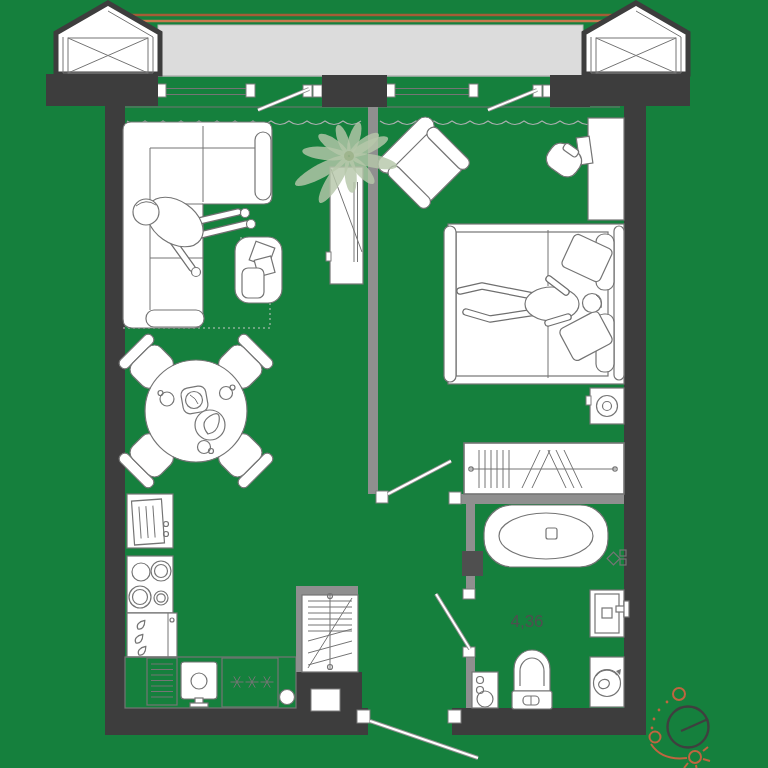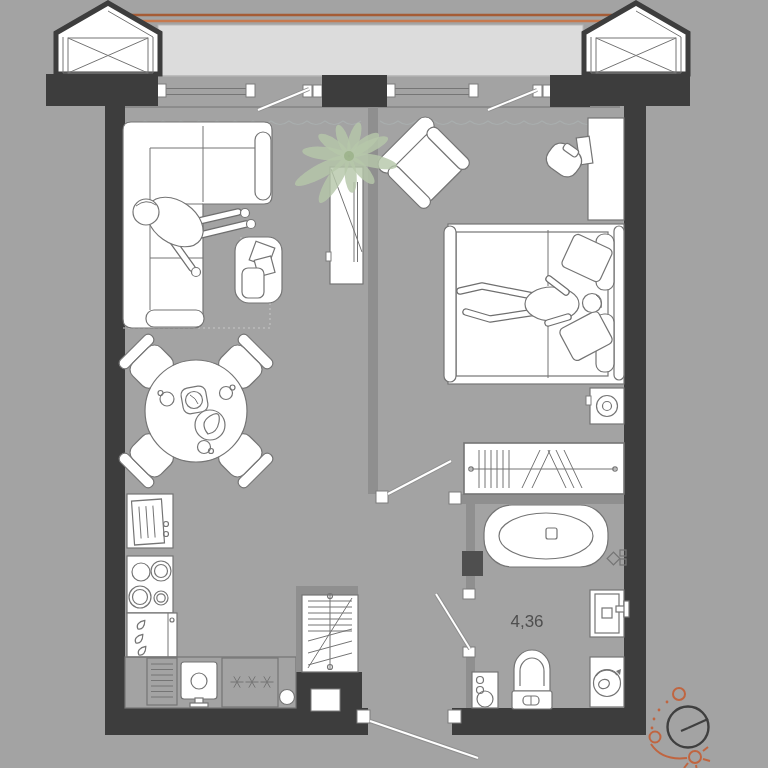--- a/index.html
+++ b/index.html
@@ -1,16 +1,16 @@
 <!DOCTYPE html>
 <html style="--wall: #3d3d3d; --partition: #8f8f8f; --balcony: #dcdcdc; --line: #757575; --line-light: #a9aeae; --accent-top: #a55c36; --accent-bottom: #c6794e; --plant: #b6c7a9; --plant-dark: #9cb28b; --compass-orange: #c06540; --text: #4f4f4f;"><head>
 <meta charset="utf-8">
 <style>
   html,body{margin:0;padding:0;background:#fff;}
-  .stage{width:768px;height:768px;position:relative;background:#a3a3a3;overflow:hidden;}
+  .stage{width:768px;height:768px;position:relative;background:#15803d;overflow:hidden;}
   svg{display:block;}
   .wall{fill:var(--wall,#3d3d3d);}
   .part{fill:var(--partition,#8f8f8f);}
   .partdark{fill:#4f4f4f;}
   .bal{fill:var(--balcony,#dcdcdc);stroke:#b8b8b8;stroke-width:1;}
   .f{fill:#fff;stroke:var(--line,#757575);stroke-width:1.2;}
   .fn{fill:none;stroke:var(--line,#757575);stroke-width:1.2;}
   .thin{fill:none;stroke:var(--line,#757575);stroke-width:1;}
   .lt{fill:none;stroke:#b0b0b0;stroke-width:1;}
   .jamb{fill:#fff;stroke:#7d7d7d;stroke-width:1;}

